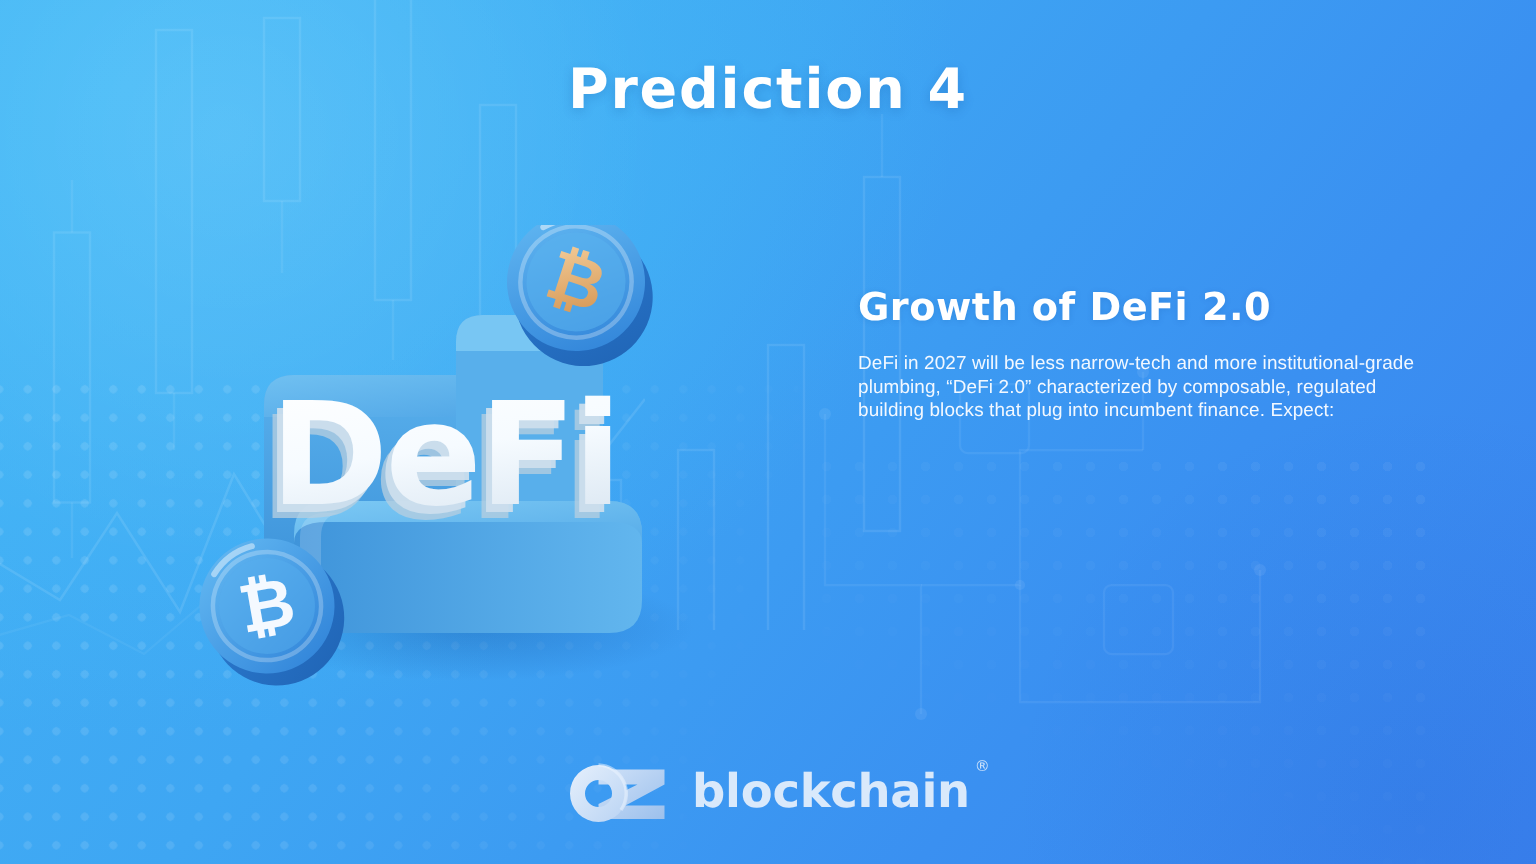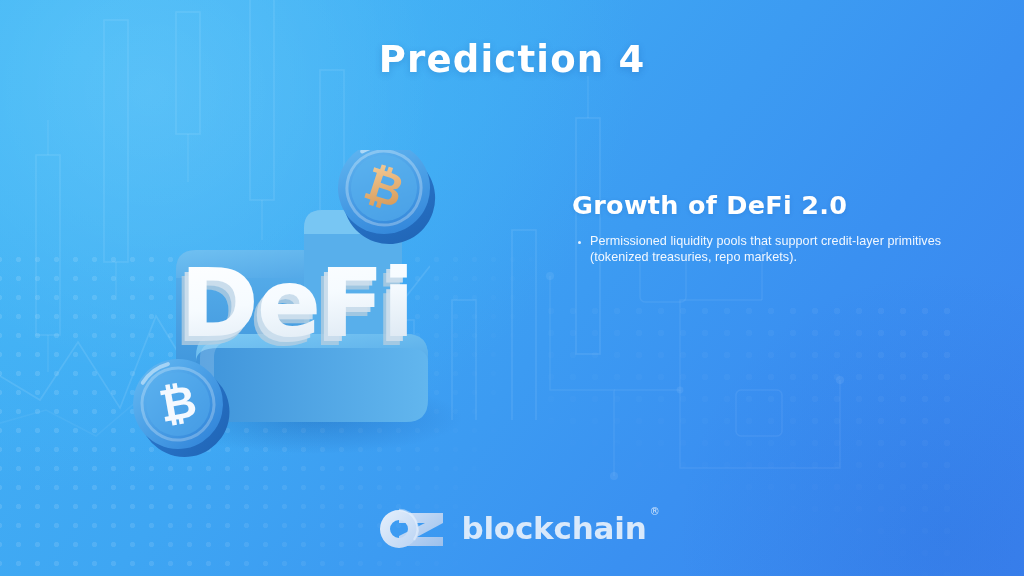--- a/index.html
+++ b/index.html
@@ -295,23 +295,23 @@
       </g>
     </svg>
   </div>
 
   <div id="textcol">
 
     <div id="heading">
       <span class="hl">Growth of DeFi 2.0</span>
     </div>
 
+    <p id="intro">DeFi in 2027 will be less narrow-tech and more institutional-grade plumbing, “DeFi 2.0” characterized by composable, regulated building blocks that plug into incumbent finance. Expect:</p>
 
     <ul id="bullets">
-      <li>Permissioned liquidity pools that support credit-layer primitives (tokenized treasuries, repo markets).</li>
     </ul>
   </div>
 
   <div id="logo">
     <svg id="logo-mark" width="74" height="44" viewBox="0 0 74 44">
       <defs>
         <linearGradient id="gLogoA" x1="0" y1="0" x2="1" y2="1">
           <stop offset="0" stop-color="#e6f0fc"></stop>
           <stop offset="1" stop-color="#b9d3f3"></stop>
         </linearGradient>

